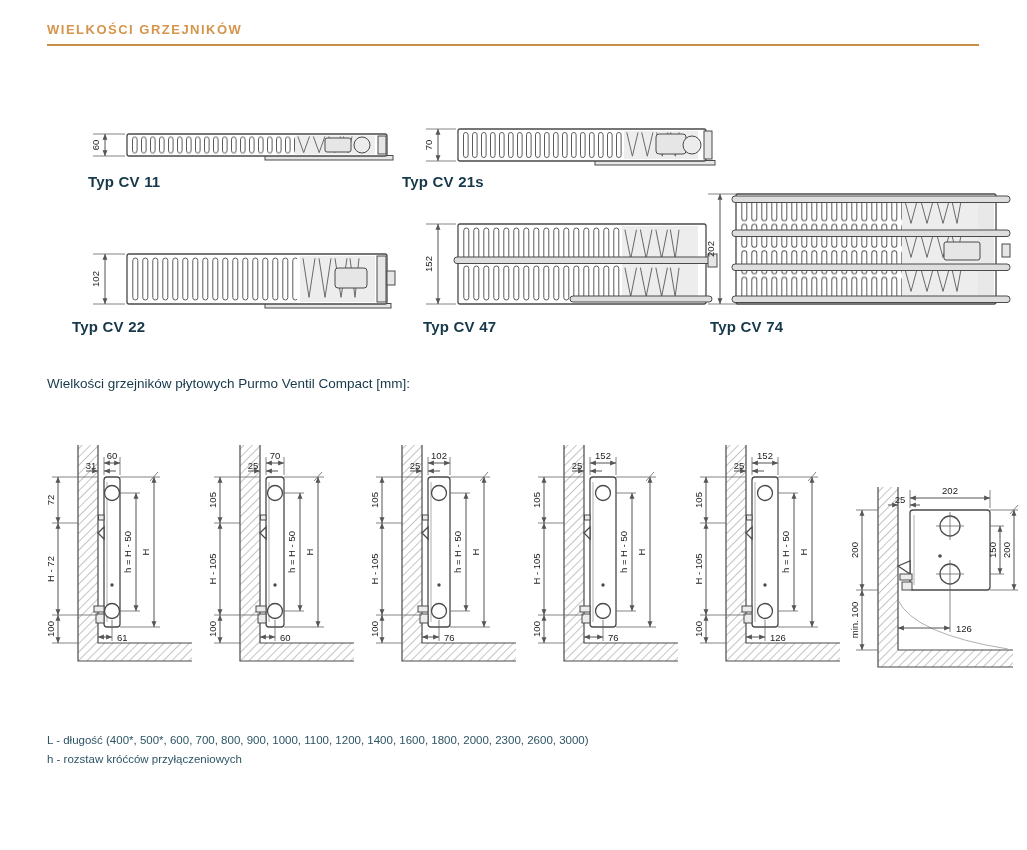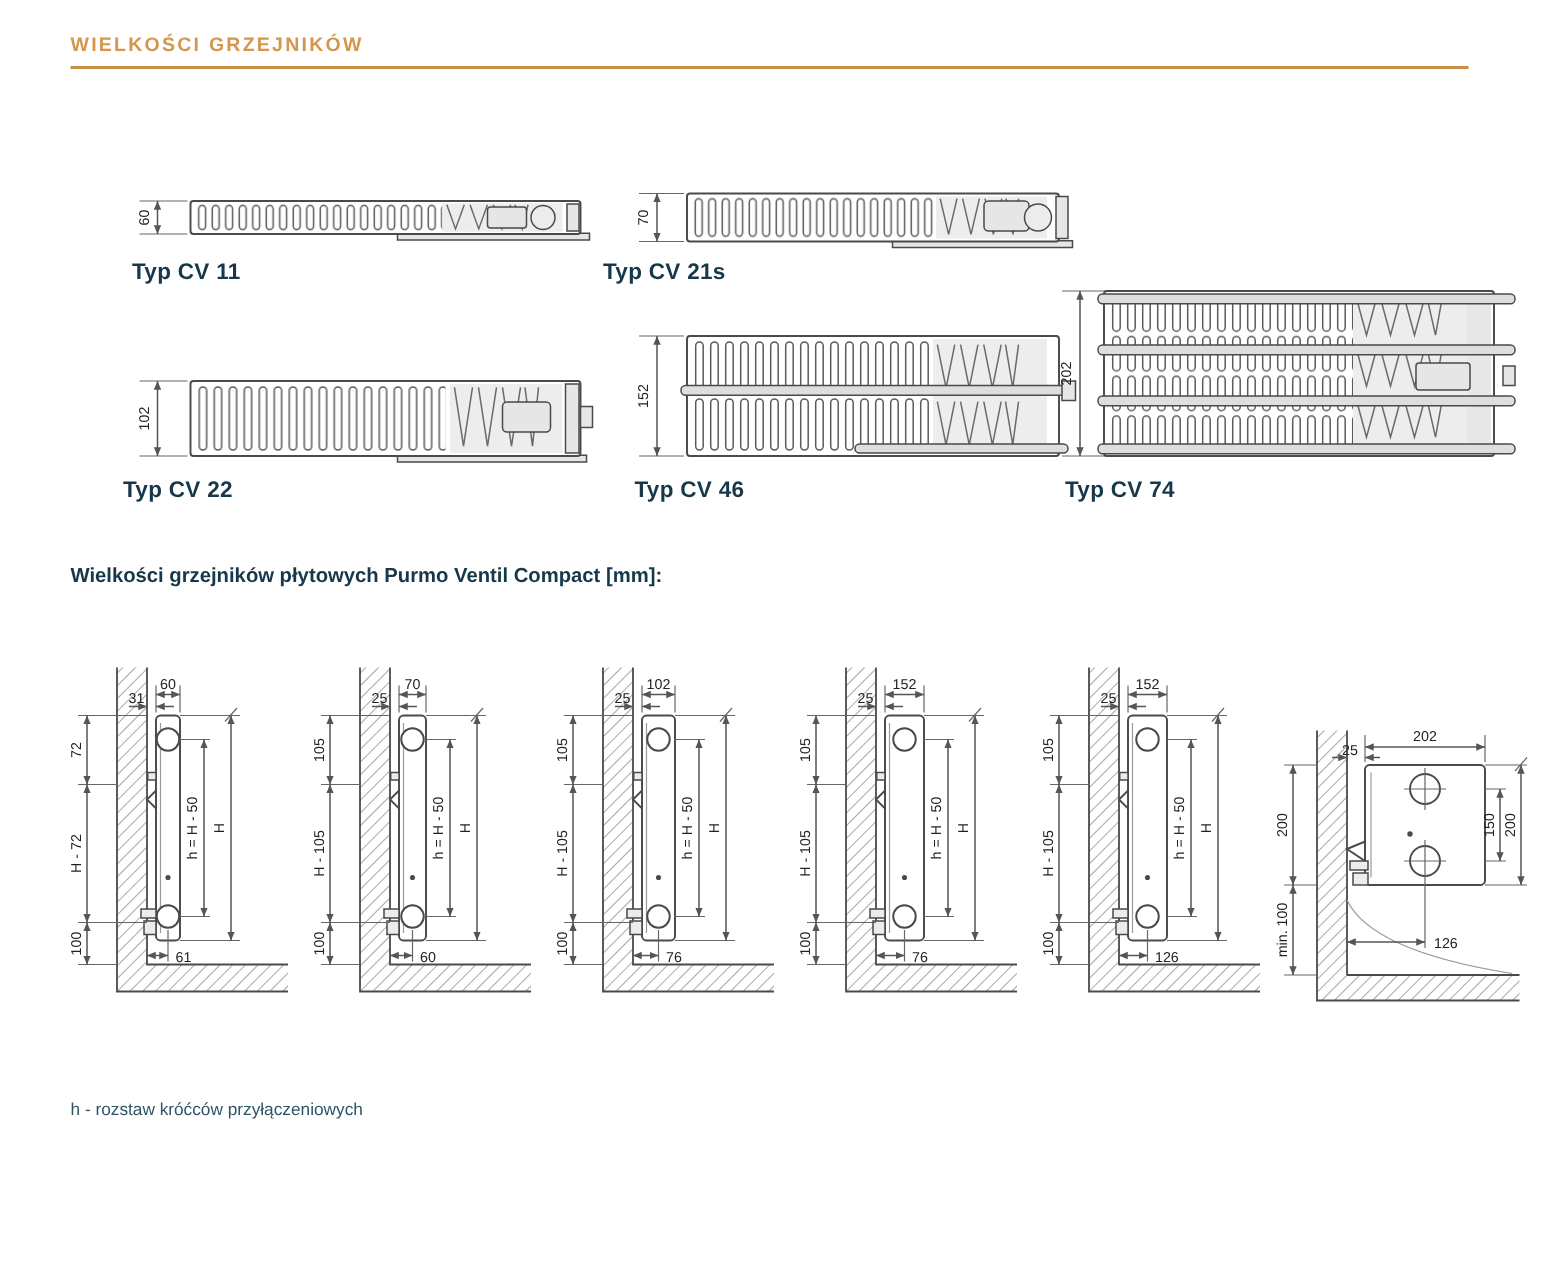--- a/index.html
+++ b/index.html
@@ -2,21 +2,21 @@
 <html><head>
 <meta charset="utf-8">
 <style>
   html,body{margin:0;padding:0;background:#fff;}
   #page{position:relative;width:1027px;height:850px;background:#ffffff;overflow:hidden;
         font-family:"Liberation Sans",sans-serif;}
   .abs{position:absolute;}
   .hdr-title{color:#D6954C;font-size:13px;font-weight:bold;letter-spacing:1.5px;text-align:right;}
   .hdr-rule{height:2px;background:#C98E45;}
   .typ-label{color:#16384A;font-size:15px;font-weight:bold;letter-spacing:.2px;text-align:center;}
-  .sec-head{color:#16384A;font-size:13.5px;font-weight:bold;}
+  .sec-head{color:#16384A;font-size:13.5px;font-weight:normal;}
   .legend-line{color:#2E5566;font-size:11.5px;line-height:19px;white-space:nowrap;}
   svg{overflow:visible;}
   .oln{fill:#fff;stroke:#4a4a4a;stroke-width:1.3;}
   .olns{fill:#ececec;stroke:#4a4a4a;stroke-width:1;}
   .olnf{fill:#4a4a4a;stroke:none;}
   .oln2{fill:none;stroke:#4a4a4a;stroke-width:1.2;}
   .thin{stroke:#9a9a9a;stroke-width:.8;fill:none;}
   .hf{fill:url(#hatch);stroke:none;}
   .ext{stroke:#666;stroke-width:.8;fill:none;}
   .dl{stroke:#555;stroke-width:1;fill:none;}
@@ -106,38 +106,38 @@
     <rect x="42" y="8" width="260" height="50" rx="2" class="oln"></rect>
     <g transform="translate(46,10)">
         <rect width="166" height="46" fill="url(#p46)"></rect>
       </g>
     <rect x="215" y="10" width="75" height="46" class="cut"></rect>
     <use href="#vees" x="215" y="10" width="60" height="46"></use>
     <rect x="250" y="22" width="32" height="20" rx="3" class="grayblk"></rect>
     <rect x="292" y="10" width="9" height="46" class="grayblk"></rect>
     <rect x="302" y="25" width="8" height="14" class="grayblk"></rect>
   </svg>
-  <div class="abs typ-label" style="left:82px;top:318px">Typ CV 22</div>
+  <div class="abs typ-label" style="left:72px;top:318px">Typ CV 22</div>
 
   <svg class="abs" style="left:420px;top:216px" width="298" height="102">
     <path d="M6,8 H36 M6,88 H36" class="ext"></path>
     <line x1="18" y1="8" x2="18" y2="88" class="dl ar2"></line>
     <text x="12" y="48" transform="rotate(-90 12 48)" text-anchor="middle" class="dt">152</text>
     <rect x="38" y="8" width="248" height="80" rx="2" class="oln"></rect>
     <g transform="translate(42,10)">
         <rect width="160" height="76" fill="url(#p38)"></rect>
       </g>
     <rect x="202" y="10" width="76" height="76" class="cut"></rect>
     <use href="#vees" x="202" y="12" width="58" height="34"></use>
     <use href="#vees" x="202" y="50" width="58" height="34"></use>
     <rect x="34" y="41" width="258" height="6.5" rx="3" class="bar"></rect>
     <rect x="150" y="80" width="142" height="6" rx="3" class="bar"></rect>
     <rect x="288" y="38" width="9" height="13" class="grayblk"></rect>
   </svg>
-  <div class="abs typ-label" style="left:423px;top:318px">Typ CV 46</div>
+  <div class="abs typ-label" style="left:423px;top:318px">Typ CV 47</div>
 
   <svg class="abs" style="left:706px;top:186px" width="308" height="130">
     <path d="M2,8 H32 M2,118 H32" class="ext"></path>
     <line x1="14" y1="8" x2="14" y2="118" class="dl ar2"></line>
     <text x="8" y="63" transform="rotate(-90 8 63)" text-anchor="middle" class="dt">202</text>
     <rect x="30" y="8" width="260" height="110" rx="2" class="oln"></rect>
     <g transform="translate(34,10)">
         <rect width="162" height="106" fill="url(#p26)"></rect>
       </g>
     <rect x="196" y="10" width="84" height="106" class="cut"></rect>
@@ -380,16 +380,17 @@
     <text x="148" y="88" transform="rotate(-90 148 88)" text-anchor="middle" class="dt">150</text>
     <line x1="166" y1="48" x2="166" y2="128" class="dl ar2"></line>
     <text x="162" y="88" transform="rotate(-90 162 88)" text-anchor="middle" class="dt">200</text>
     <line x1="162" y1="52" x2="170" y2="43" class="ext"></line>
     <line x1="102" y1="126" x2="102" y2="170" class="ext"></line>
     <line x1="50" y1="166" x2="102" y2="166" class="dl ar2"></line>
     <text x="108" y="170" class="dt">126</text>
   </svg>
 
   <div class="abs" style="left:47px;top:731px">
+    <div class="legend-line">L - długość (400*, 500*, 600, 700, 800, 900, 1000, 1100, 1200, 1400, 1600, 1800, 2000, 2300, 2600, 3000)</div>
     <div class="legend-line">h - rozstaw króćców przyłączeniowych</div>
   </div>
 
 </div>
 
 </body></html>

